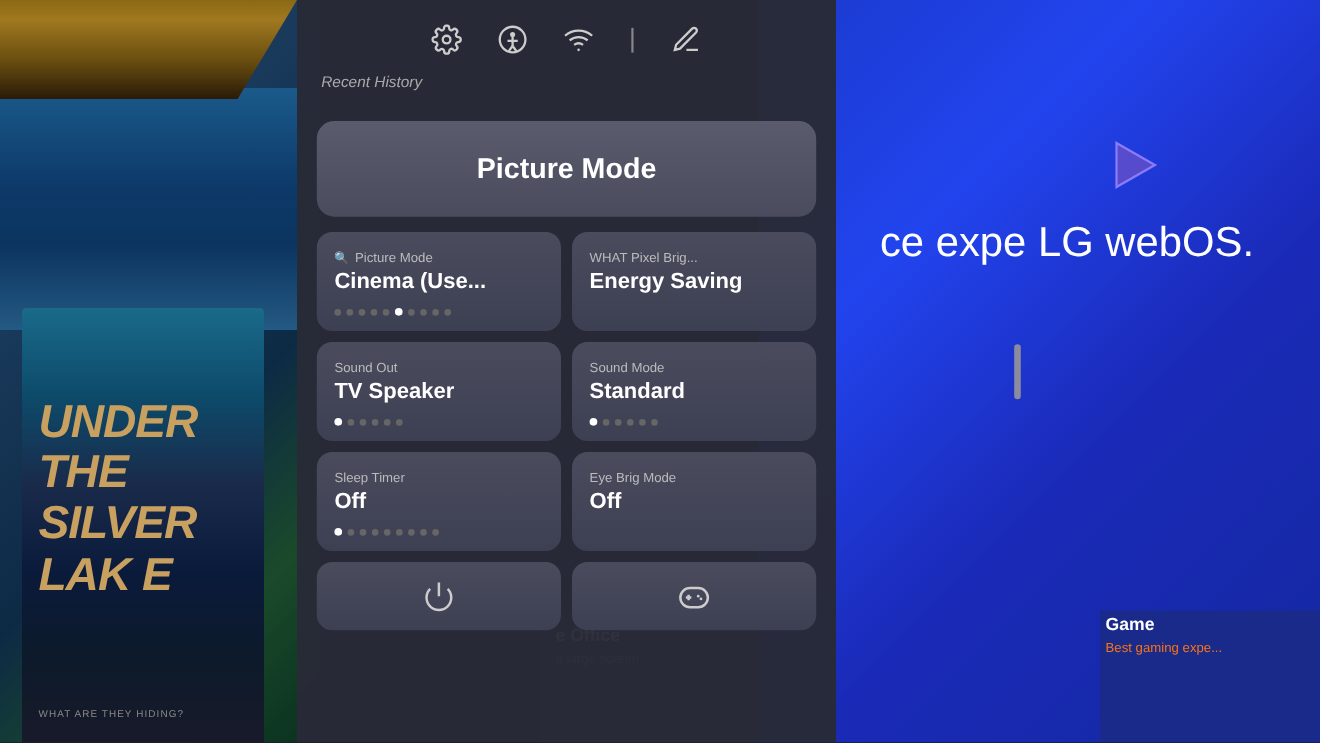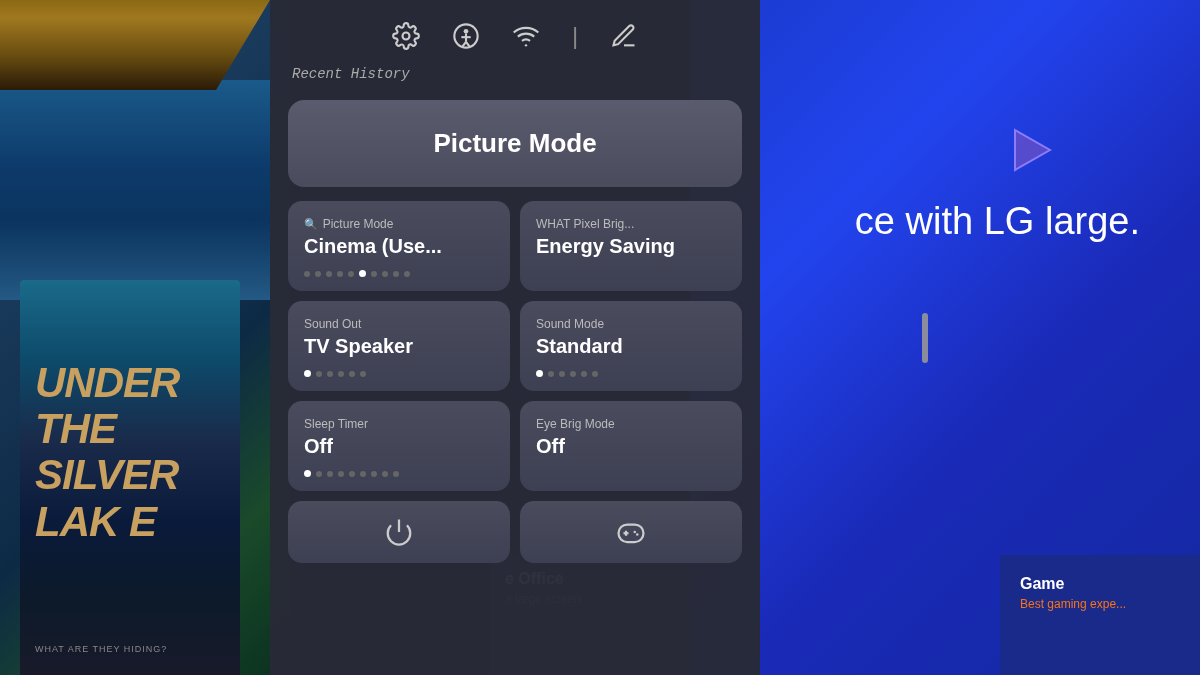--- a/index.html
+++ b/index.html
@@ -140,24 +140,23 @@
       font-size: 24px;
       line-height: 1;
       margin: 0 4px;
     }
 
     
     .recent-history-label {
       width: 100%;
       color: #aaa;
       font-size: 14px;
-      margin-bottom: 18px;
+      margin-bottom: 28px;
       padding-left: 4px;
       font-style: italic;
-      font-family: Liberation Mono, monospace;
     }
 
     
     .picture-mode-main {
       width: 100%;
       background: linear-gradient(180deg, #5a5c6e 0%, #4a4c5e 100%);
       border-radius: 16px;
       padding: 28px 20px;
       text-align: center;
       color: white;
@@ -286,21 +285,21 @@
       margin-top: 4px;
     }
 
     .game-card {
       position: absolute;
       right: 0;
       bottom: 0;
       width: 200px;
       height: 120px;
       background: #1a2a8a;
-      padding: 20px;
+      padding: 5px;
       z-index: 2;
     }
 
     .game-card-title {
       color: white;
       font-size: 16px;
       font-weight: 600;
     }
 
     .game-card-sub {
@@ -359,21 +358,21 @@
 </div>
 
 <div class="bg-right">
 
   <div class="play-icon">
     <svg viewBox="0 0 60 60" style="width:60px;height:60px;">
       <polygon points="15,10 50,30 15,50" fill="rgba(100,80,200,0.8)" stroke="rgba(150,130,255,0.9)" stroke-width="2"></polygon>
     </svg>
   </div>
 
-  <div class="lg-text">ce with LG large.</div>
+  <div class="lg-text">ce expe LG webOS.</div>
 </div>
 
 <div class="office-card">
   <div class="office-card-title">e Office</div>
   <div class="office-card-sub">a large screen</div>
 </div>
 
 <div class="game-card">
   <div class="game-card-title">Game</div>
   <div class="game-card-sub">Best gaming expe...</div>

